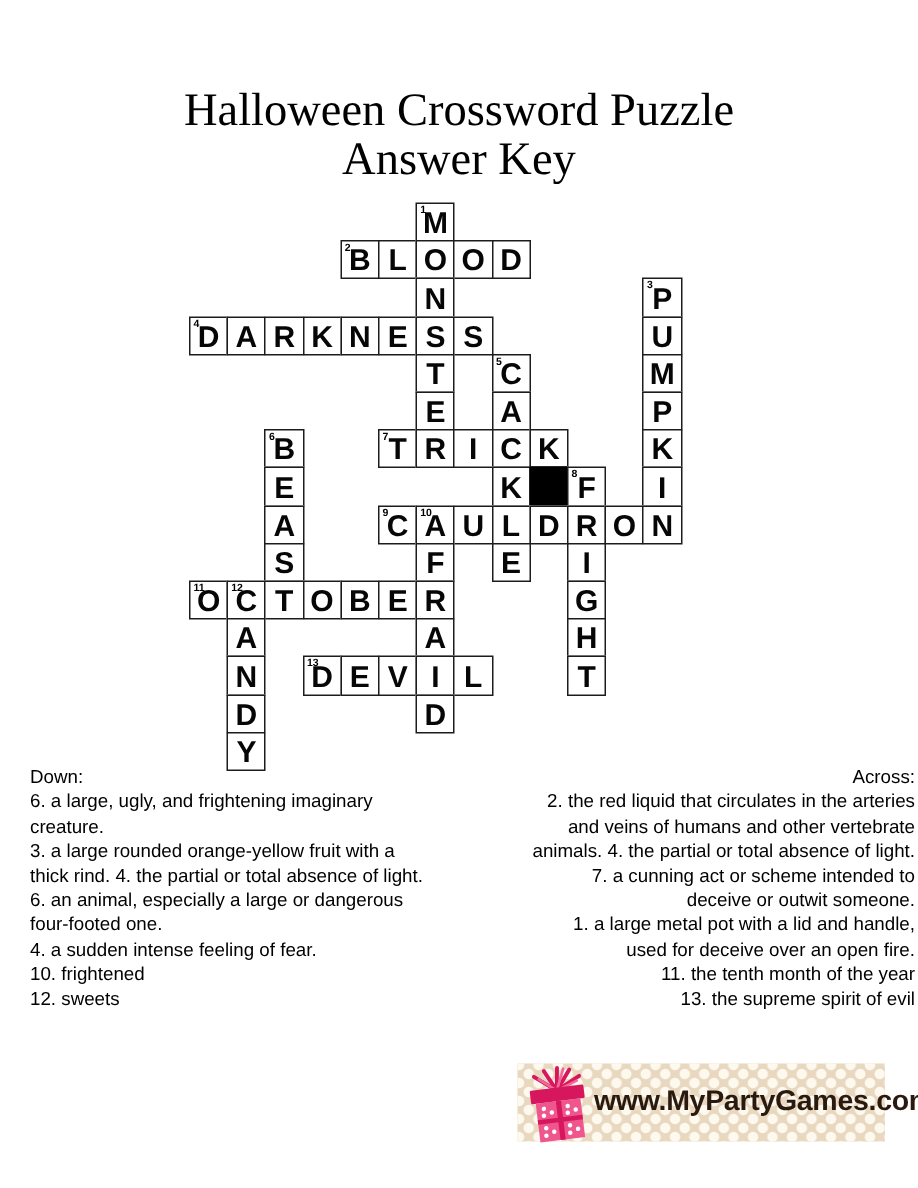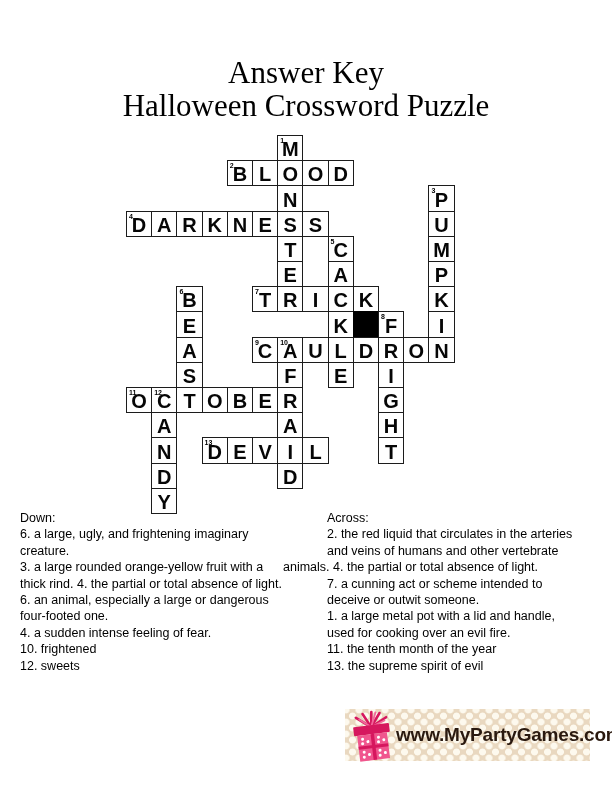--- a/index.html
+++ b/index.html
@@ -17,42 +17,42 @@
   .cell.black{background:#000000;border-color:#000000;}
   .letter{position:absolute;bottom:1px;left:0;width:100%;text-align:center;
           font-size:20px;line-height:1;font-weight:bold;color:#060606;}
   .num{position:absolute;top:0px;left:2px;font-size:7px;line-height:9px;
        font-weight:bold;color:#000;}
 
   
   .clue-col{position:absolute;top:510px;font-size:12.5px;line-height:16.4px;color:#000;
             white-space:nowrap;}
   #down-col{left:20px;width:300px;}
-  #across-col{left:327px;width:283px;}
+  #across-col{left:327px;width:283px;text-align:right;}
   #across-lines .clue-line:nth-child(3){text-indent:-44px;}
 
   
   .banner{position:absolute;left:345px;top:709px;width:245px;height:52px;
           background-color:#e9d8c0;
           background-image:
             radial-gradient(circle,#fdf9ee 3.1px,rgba(253,249,238,0) 3.8px),
             radial-gradient(circle,#fdf9ee 3.1px,rgba(253,249,238,0) 3.8px);
           background-size:13px 12px;background-position:1px 1px,7.5px 7px;}
   .gift{position:absolute;left:5px;top:1px;}
   .banner-text{position:absolute;left:51px;top:15px;font-size:19px;font-weight:bold;
                color:#2a190f;letter-spacing:-0.2px;}
 </style>
 </head>
 <body>
 
 <div class="page">
 
   <div class="title">
+    <div>Halloween Crossword Puzzle</div>
     <div>Answer Key</div>
-    <div>Halloween Crossword Puzzle</div>
   </div>
 
   <div id="grid">
       <div class="cell" style="left: 151.2px; top: 0px;">
         <span class="num">1</span>
         <span class="letter">M</span>
       </div>
       <div class="cell" style="left: 100.8px; top: 25.2px;">
         <span class="num">2</span>
         <span class="letter">B</span>
@@ -286,21 +286,21 @@
 
   <div class="clue-col" id="across-col">
     <div class="clue-heading">Across:</div>
     <div id="across-lines">
         <div class="clue-line">2. the red liquid that circulates in the arteries</div>
         <div class="clue-line">and veins of humans and other vertebrate</div>
         <div class="clue-line">animals. 4. the partial or total absence of light.</div>
         <div class="clue-line">7. a cunning act or scheme intended to</div>
         <div class="clue-line">deceive or outwit someone.</div>
         <div class="clue-line">1. a large metal pot with a lid and handle,</div>
-        <div class="clue-line">used for cooking over an evil fire.</div>
+        <div class="clue-line">used for deceive over an open fire.</div>
         <div class="clue-line">11. the tenth month of the year</div>
         <div class="clue-line">13. the supreme spirit of evil</div>
       </div>
   </div>
 
   <div class="banner">
     <svg class="gift" width="46" height="52" viewBox="0 0 46 52">
       <g transform="rotate(-7 23 32)">
         <g stroke="#d6175e" stroke-width="2.6" stroke-linecap="round">
           <line x1="23" y1="17" x2="9" y2="6"></line>

